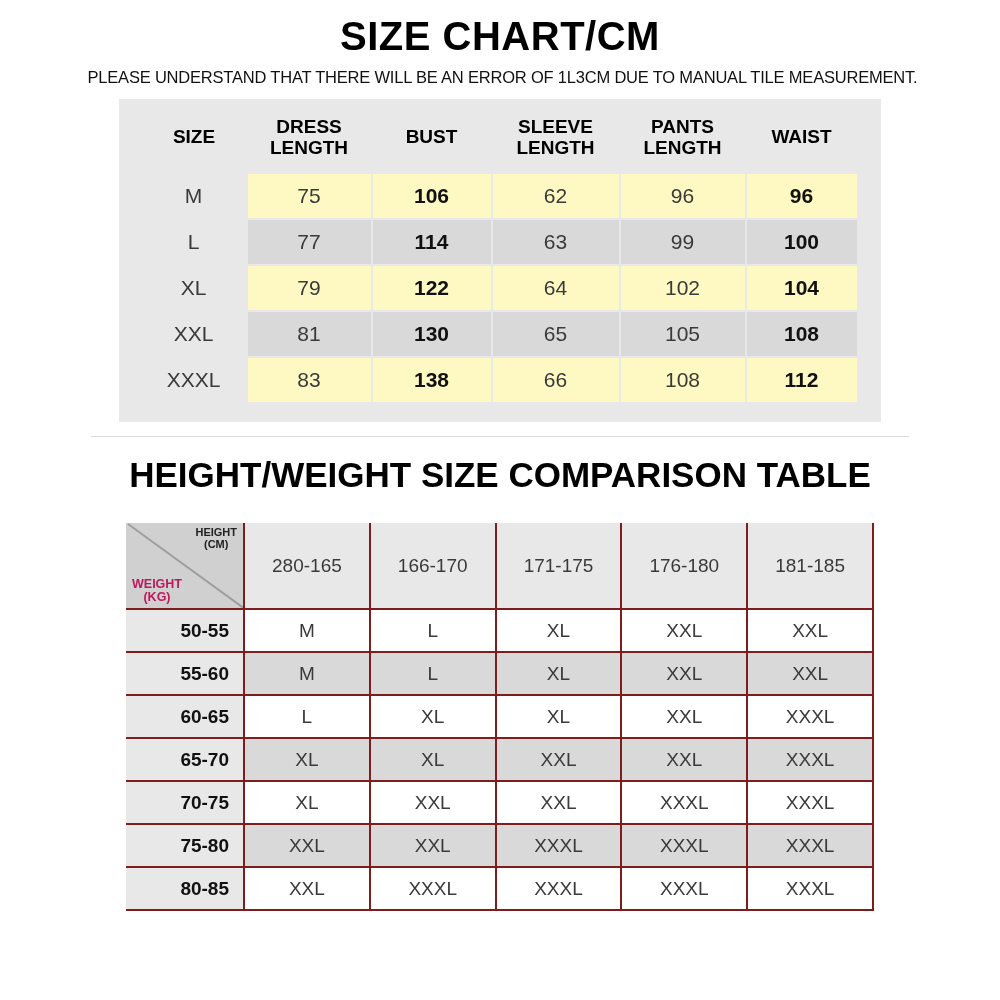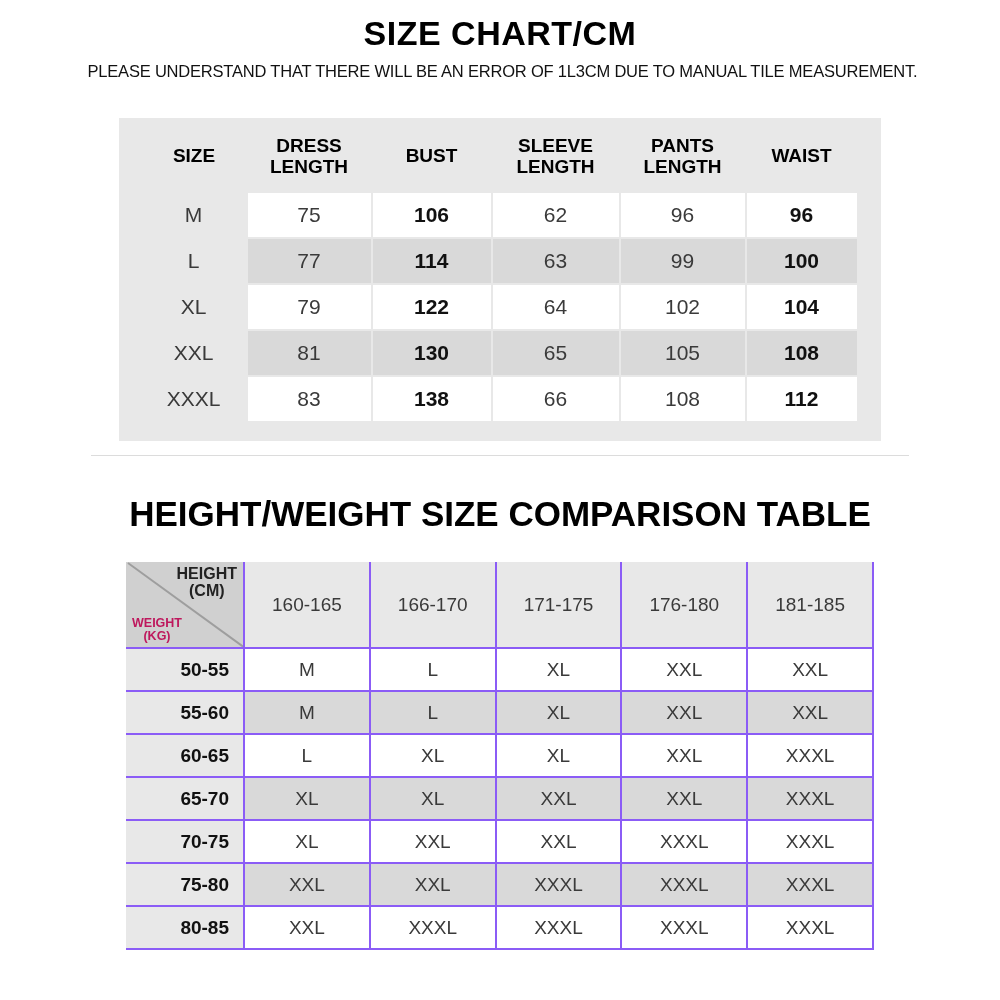--- a/index.html
+++ b/index.html
@@ -9,35 +9,35 @@
     background: #ffffff;
     font-family: "Liberation Sans", sans-serif;
     color: #1a1a1a;
   }
   .page { width: 1000px; height: 1000px; position: relative; overflow: hidden; }
 
   
   .title-main {
     text-align: center;
     font-weight: bold;
-    font-size: 34px;
+    font-size: 40px;
     letter-spacing: 0.5px;
     margin: 14px 0 0 0;
     color: #000;
   }
   .subtitle {
     text-align: center;
     font-size: 16.5px;
     color: #111;
     margin: 9px 0 0 5px;
     letter-spacing: -0.2px;
   }
 
   .table1-wrap {
-    margin: 37px auto 0 auto;
+    margin: 12px auto 0 auto;
     width: 762px;
     background: #e8e8e8;
     padding: 12px 0 18px 0;
   }
   table.t1 {
     border-collapse: collapse;
     width: 716px;
     margin: 0 auto;
     table-layout: fixed;
   }
@@ -58,56 +58,56 @@
     border: 2px solid #e8e8e8;
     color: #3a3a3a;
     height: 42px;
   }
   table.t1 td.size-cell {
     background: #e8e8e8;
     color: #3a3a3a;
     border-left: none;
     font-size: 21px;
   }
-  table.t1 tr.row-odd td { background: #ffffff; }
+  table.t1 tr.row-odd td { background: #fef9c3; }
   table.t1 tr.row-even td { background: #d9d9d9; }
   table.t1 tr.row-odd td.size-cell,
   table.t1 tr.row-even td.size-cell { background: #e8e8e8; }
   table.t1 td.bold-col { font-weight: bold; color: #111; }
 
   .divider {
     width: 818px;
     height: 1px;
     background: #dcdcdc;
     margin: 14px auto 0 auto;
   }
 
   
   .title-main2 {
     text-align: center;
     font-weight: bold;
     font-size: 35px;
-    margin: 38px 0 0 0;
+    margin: 18px 0 0 0;
     letter-spacing: 0px;
     color: #000;
   }
 
   .table2-wrap {
     margin: 28px auto 0 auto;
     width: 748px;
     background: #e8e8e8;
     padding: 0;
   }
   table.t2 {
     border-collapse: collapse;
     width: 748px;
     table-layout: fixed;
   }
   table.t2 td, table.t2 th {
-    border: 2px solid #8b5cf6;
+    border: 2px solid #7f1d1d;
     text-align: center;
     font-size: 19px;
     color: #3a3a3a;
     height: 43px;
     padding: 0;
   }
   table.t2 th.corner {
     width: 118px;
     background: #d0d0d0;
     position: relative;
@@ -126,21 +126,21 @@
     position: absolute;
     left: -10%; top: 50%;
     width: 125%; height: 2px;
     background: #9e9e9e;
     transform: rotate(36deg);
     transform-origin: center;
   }
   .corner-h {
     position: absolute;
     right: 6px; top: 4px;
-    font-size: 16px; font-weight: bold; color: #222;
+    font-size: 11px; font-weight: bold; color: #222;
     line-height: 1.05; text-align: center;
   }
   .corner-w {
     position: absolute;
     left: 6px; bottom: 4px;
     font-size: 12.5px; font-weight: bold; color: #be185d;
     line-height: 1.05; text-align: center;
   }
   table.t2 th.hcol {
     background: #e8e8e8;
@@ -255,21 +255,21 @@
               <div class="corner-h">
                 <span>HEIGHT</span><br>
                 <span>(CM)</span>
               </div>
               <div class="corner-w">
                 <span>WEIGHT</span><br>
                 <span>(KG)</span>
               </div>
             </div>
           </th>
-          <th class="hcol">160-165</th>
+          <th class="hcol">280-165</th>
           <th class="hcol">166-170</th>
           <th class="hcol">171-175</th>
           <th class="hcol">176-180</th>
           <th class="hcol">181-185</th>
         </tr>
       </thead>
       <tbody>
         <tr class="r-odd">
           <td class="wcell">50-55</td>
           <td class="datacell">M</td>

